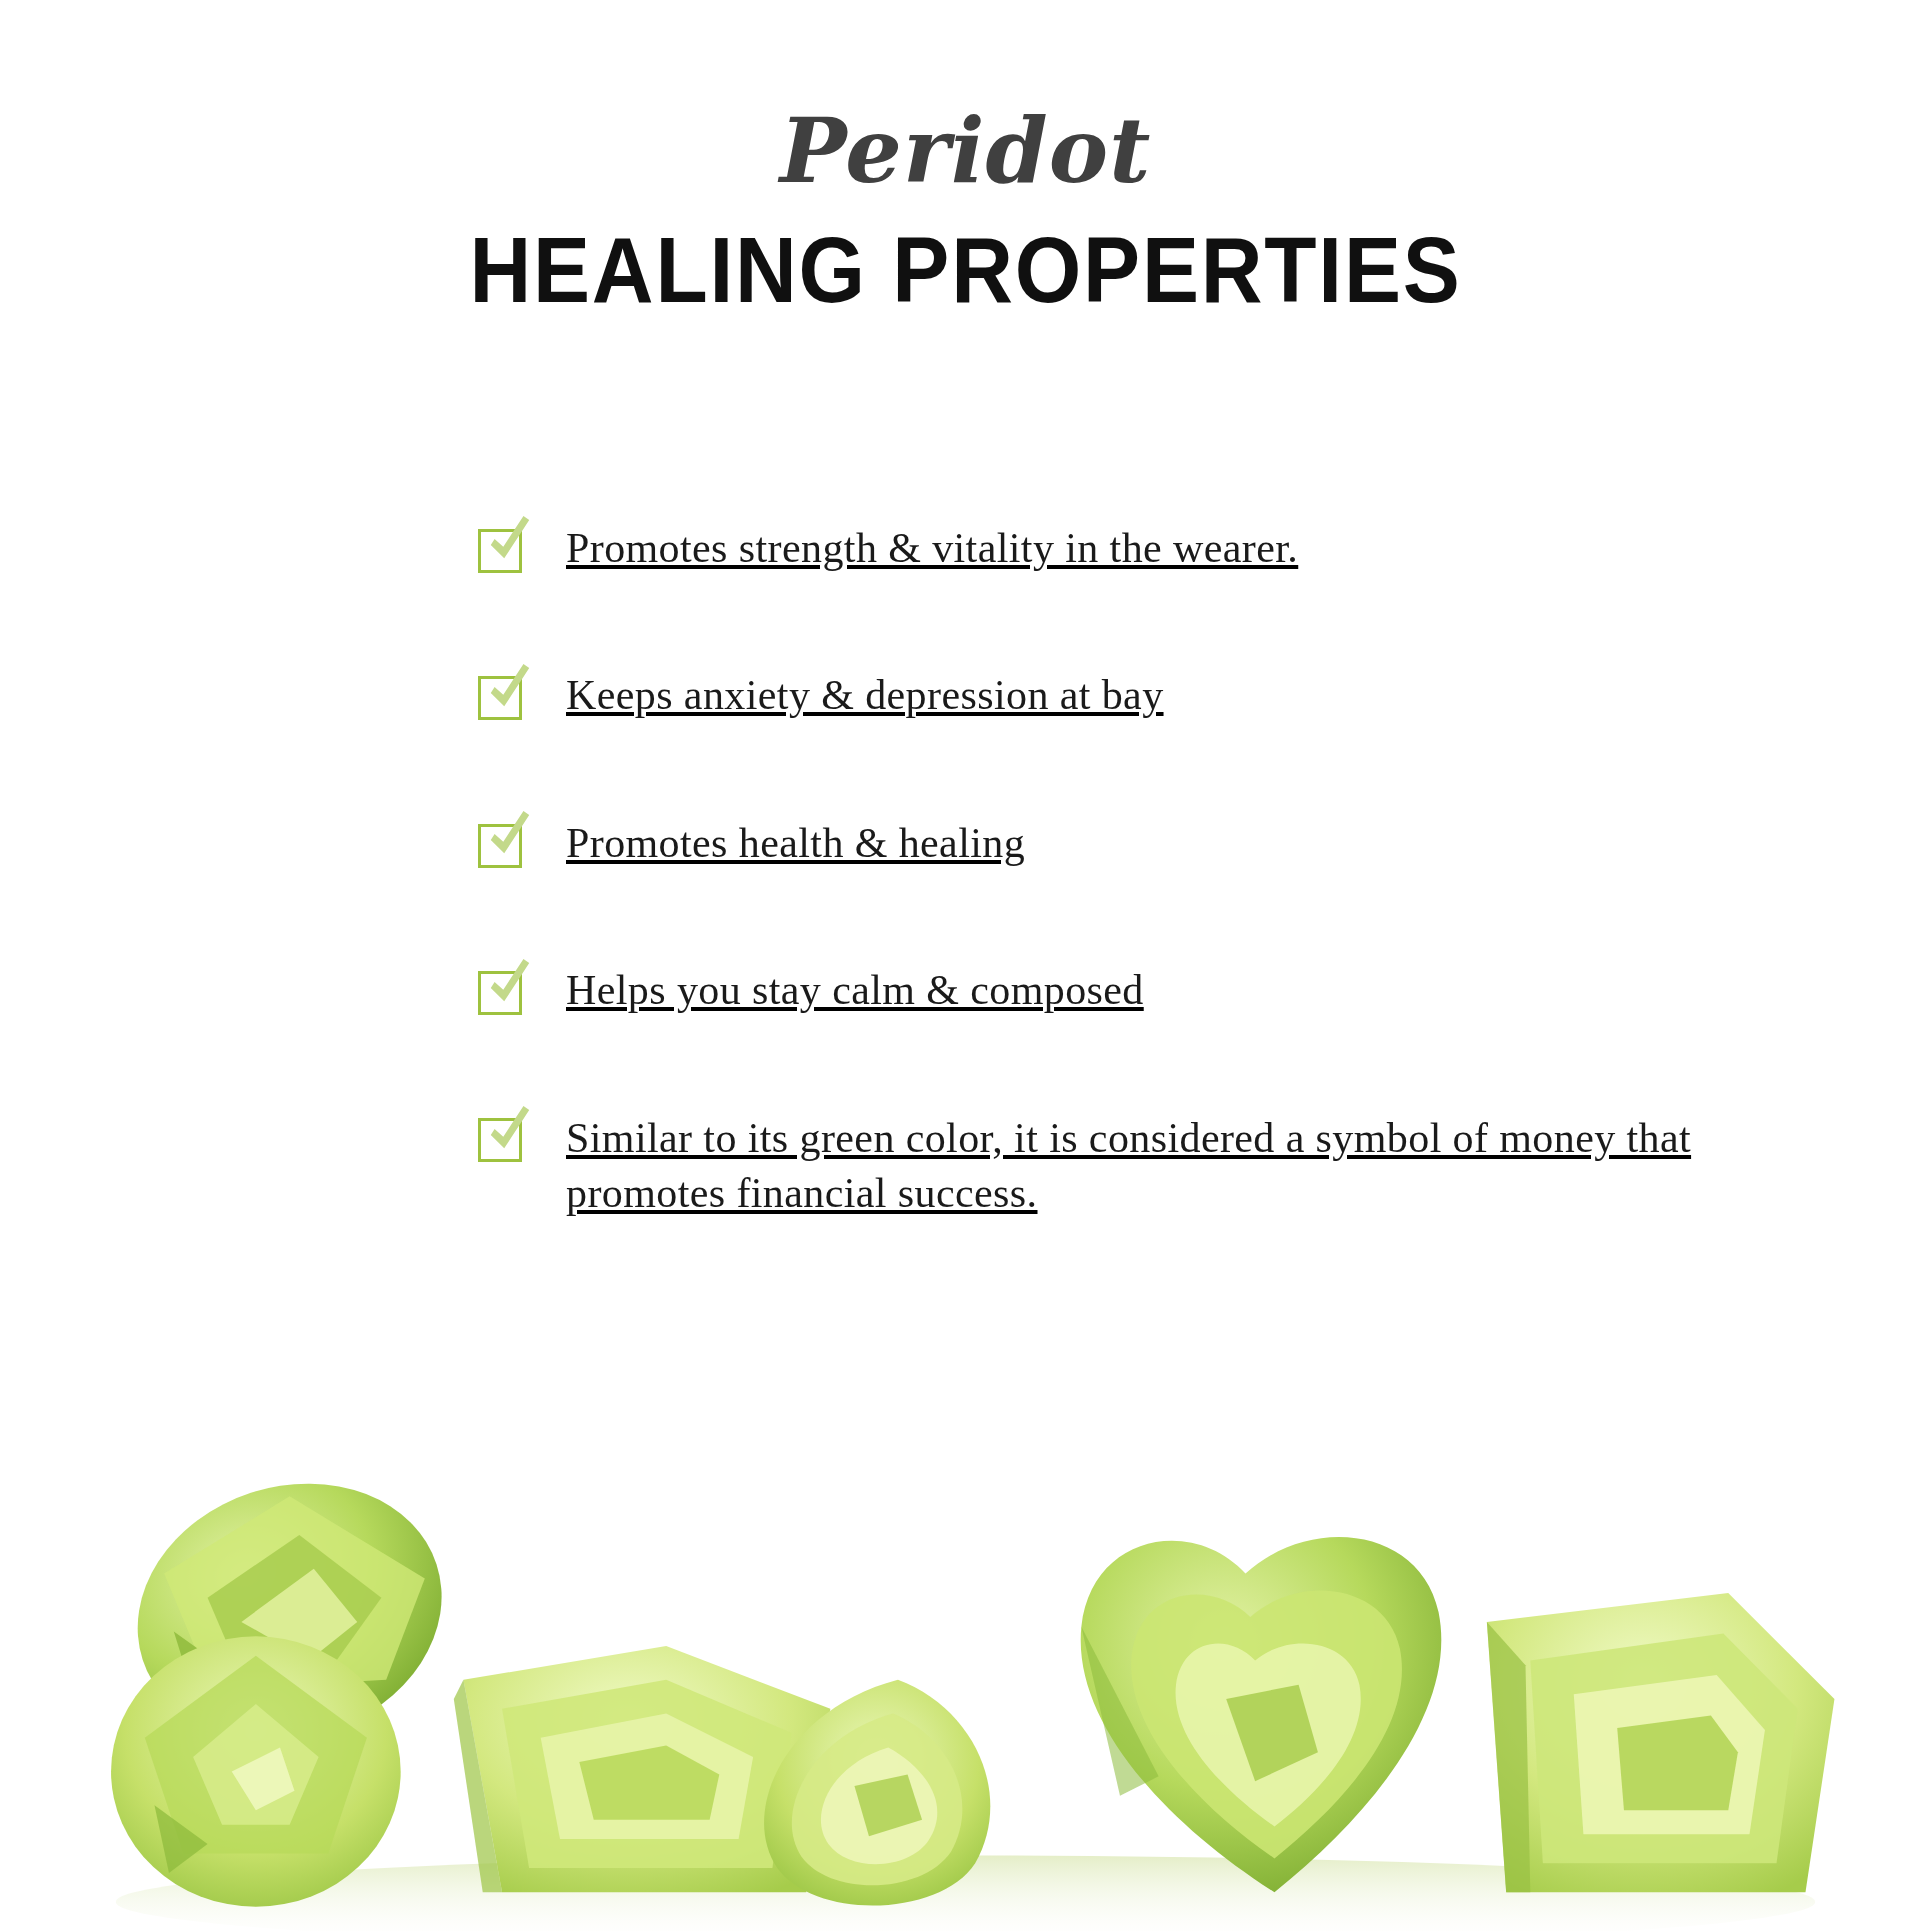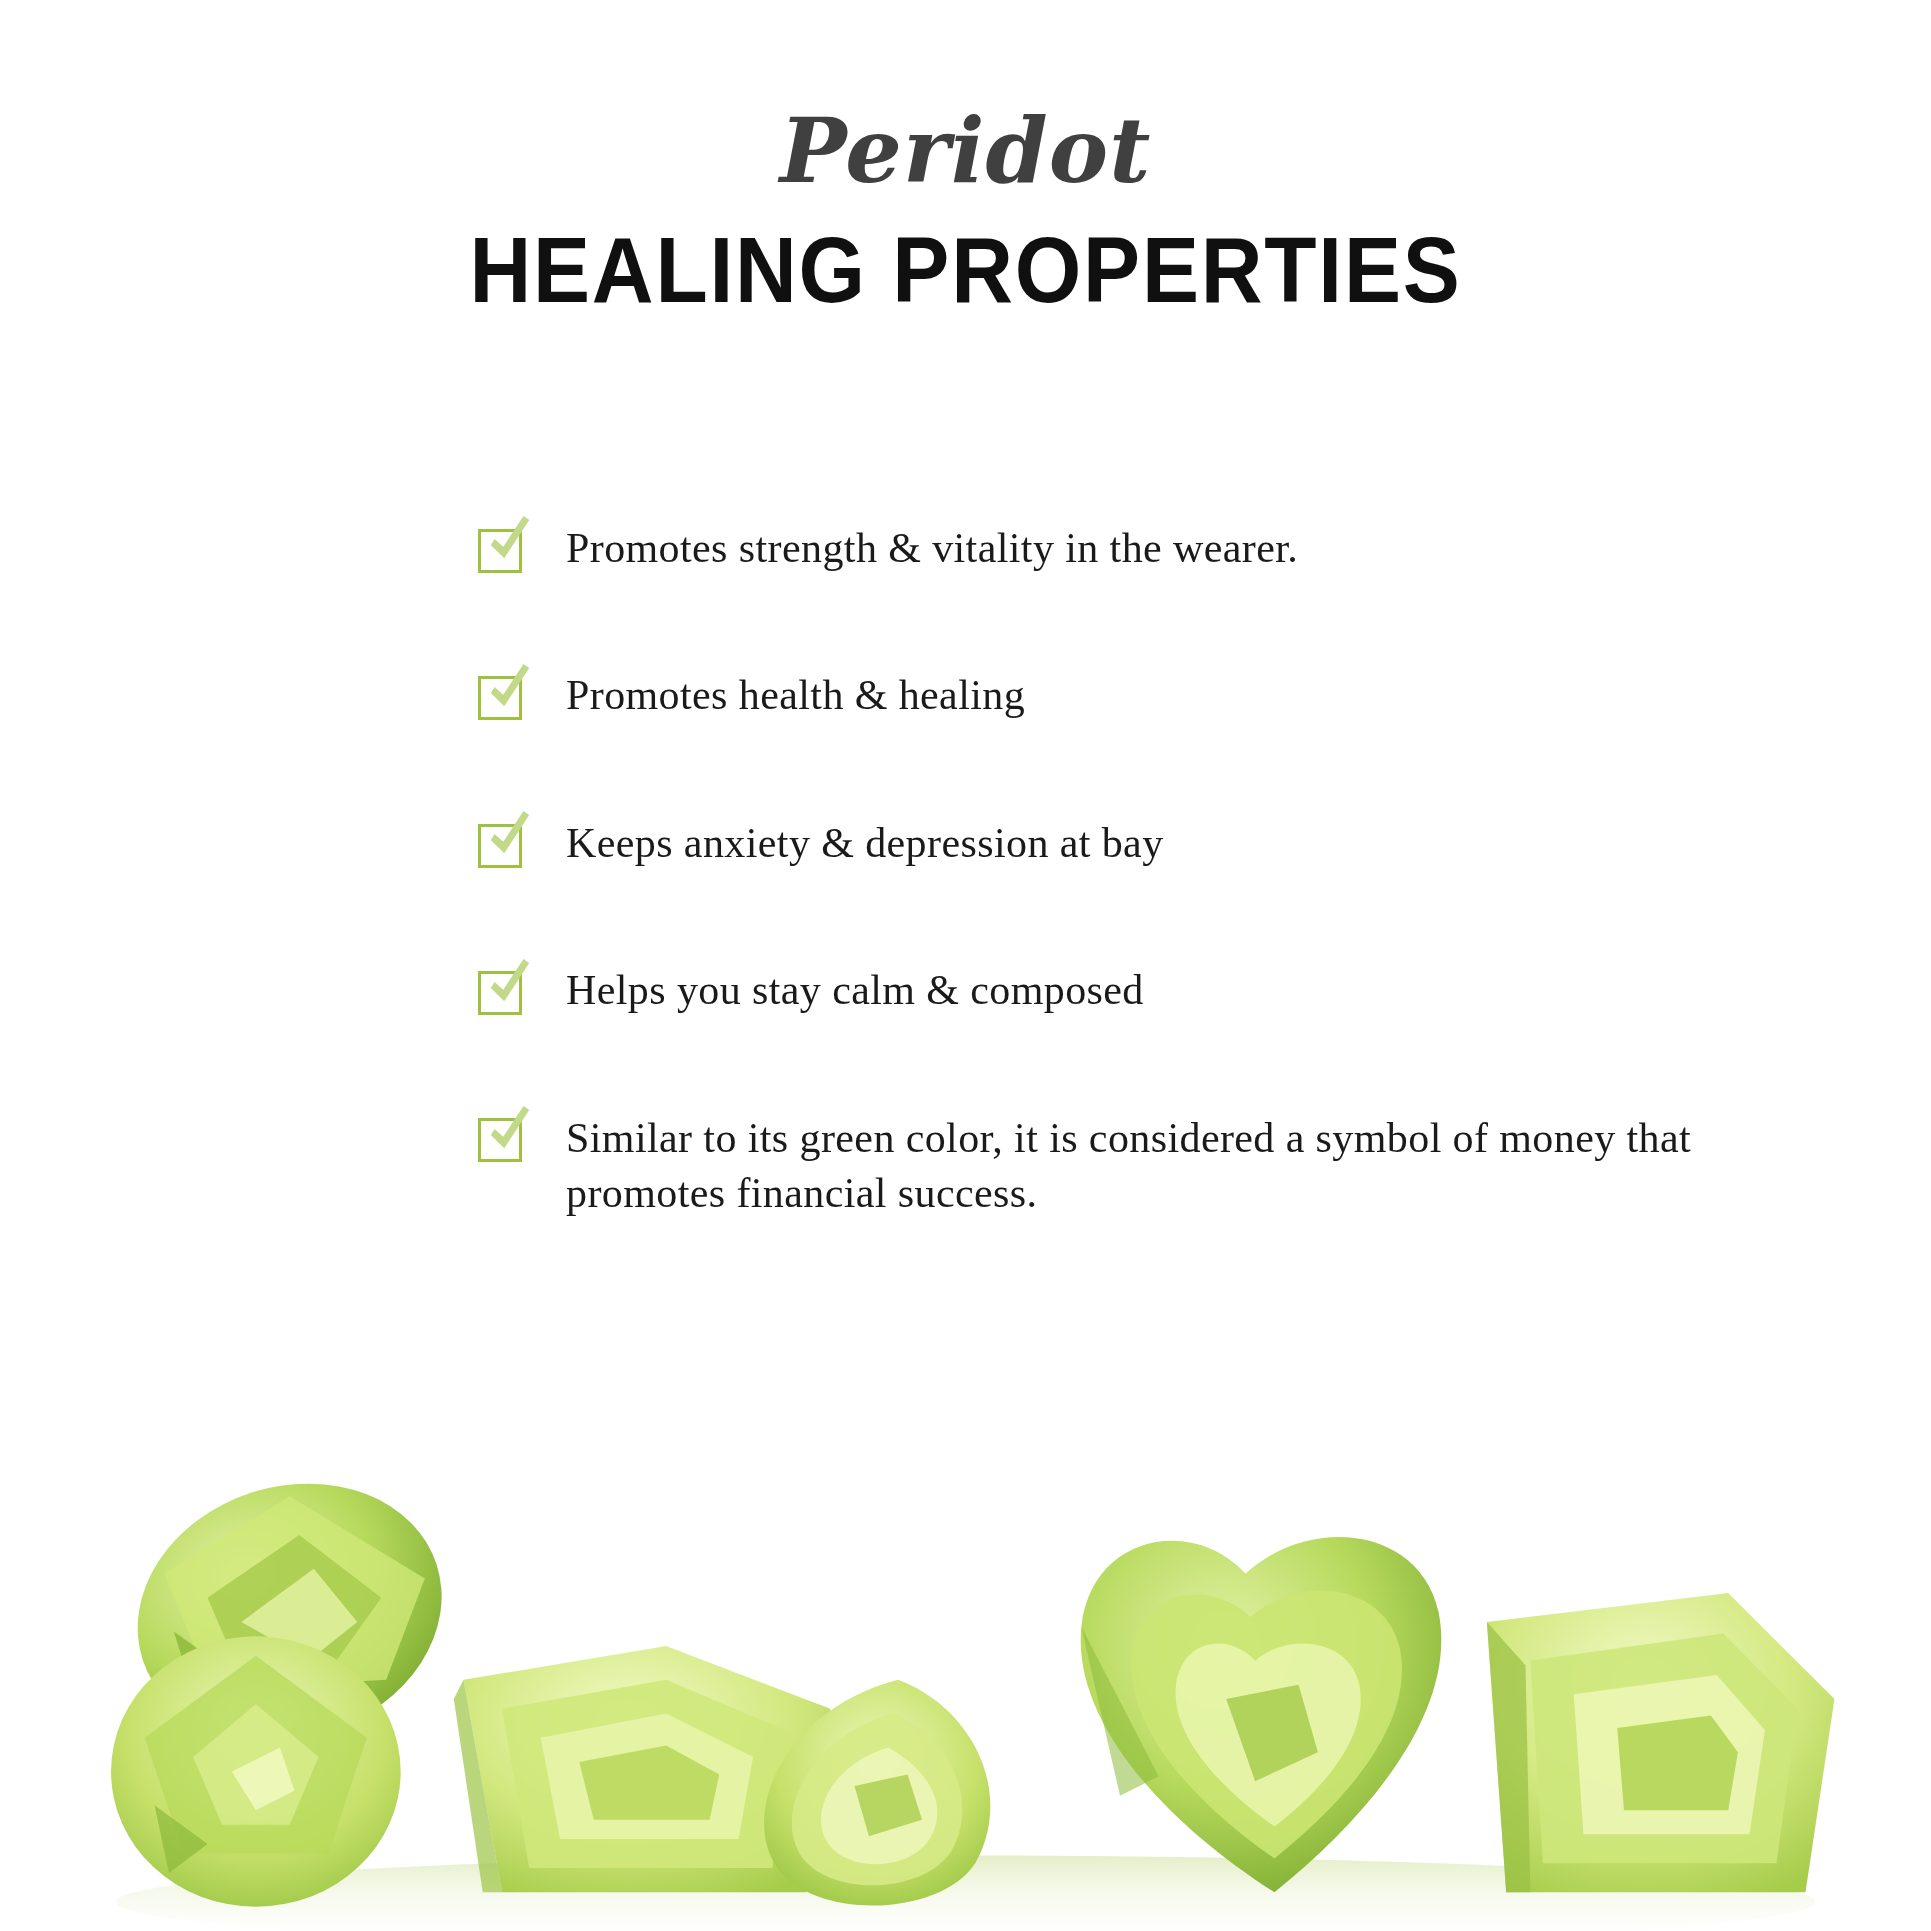--- a/index.html
+++ b/index.html
@@ -51,20 +51,21 @@
   .list {
     position: absolute;
     top: 521px;
     left: 478px;
     width: 1332px;
   }
   .list-item {
     display: flex;
     align-items: flex-start;
     margin-bottom: 92px;
+    text-decoration: underline;
   }
   .list-item:last-child {
     margin-bottom: 16px;
   }
   .checkbox {
     position: relative;
     flex: 0 0 auto;
     width: 44px;
     height: 44px;
     border: 3.9px solid #9ec23f;
@@ -123,30 +124,30 @@
       </span>
       <span class="item-text">Promotes strength &amp; vitality in the wearer.</span>
     </div>
 
     <div class="list-item">
       <span class="checkbox">
         <svg class="tick" viewBox="0 0 52 54">
           <path d="M6 30 L20 44 L46 4 L40 0 L19 32 L10 24 Z" fill="#c3d98a"></path>
         </svg>
       </span>
+      <span class="item-text">Keeps anxiety &amp; depression at bay</span>
+    </div>
+
+    <div class="list-item">
+      <span class="checkbox">
+        <svg class="tick" viewBox="0 0 52 54">
+          <path d="M6 30 L20 44 L46 4 L40 0 L19 32 L10 24 Z" fill="#c3d98a"></path>
+        </svg>
+      </span>
       <span class="item-text">Promotes health &amp; healing</span>
-    </div>
-
-    <div class="list-item">
-      <span class="checkbox">
-        <svg class="tick" viewBox="0 0 52 54">
-          <path d="M6 30 L20 44 L46 4 L40 0 L19 32 L10 24 Z" fill="#c3d98a"></path>
-        </svg>
-      </span>
-      <span class="item-text">Keeps anxiety &amp; depression at bay</span>
     </div>
 
     <div class="list-item">
       <span class="checkbox">
         <svg class="tick" viewBox="0 0 52 54">
           <path d="M6 30 L20 44 L46 4 L40 0 L19 32 L10 24 Z" fill="#c3d98a"></path>
         </svg>
       </span>
       <span class="item-text">Helps you stay calm &amp; composed</span>
     </div>

